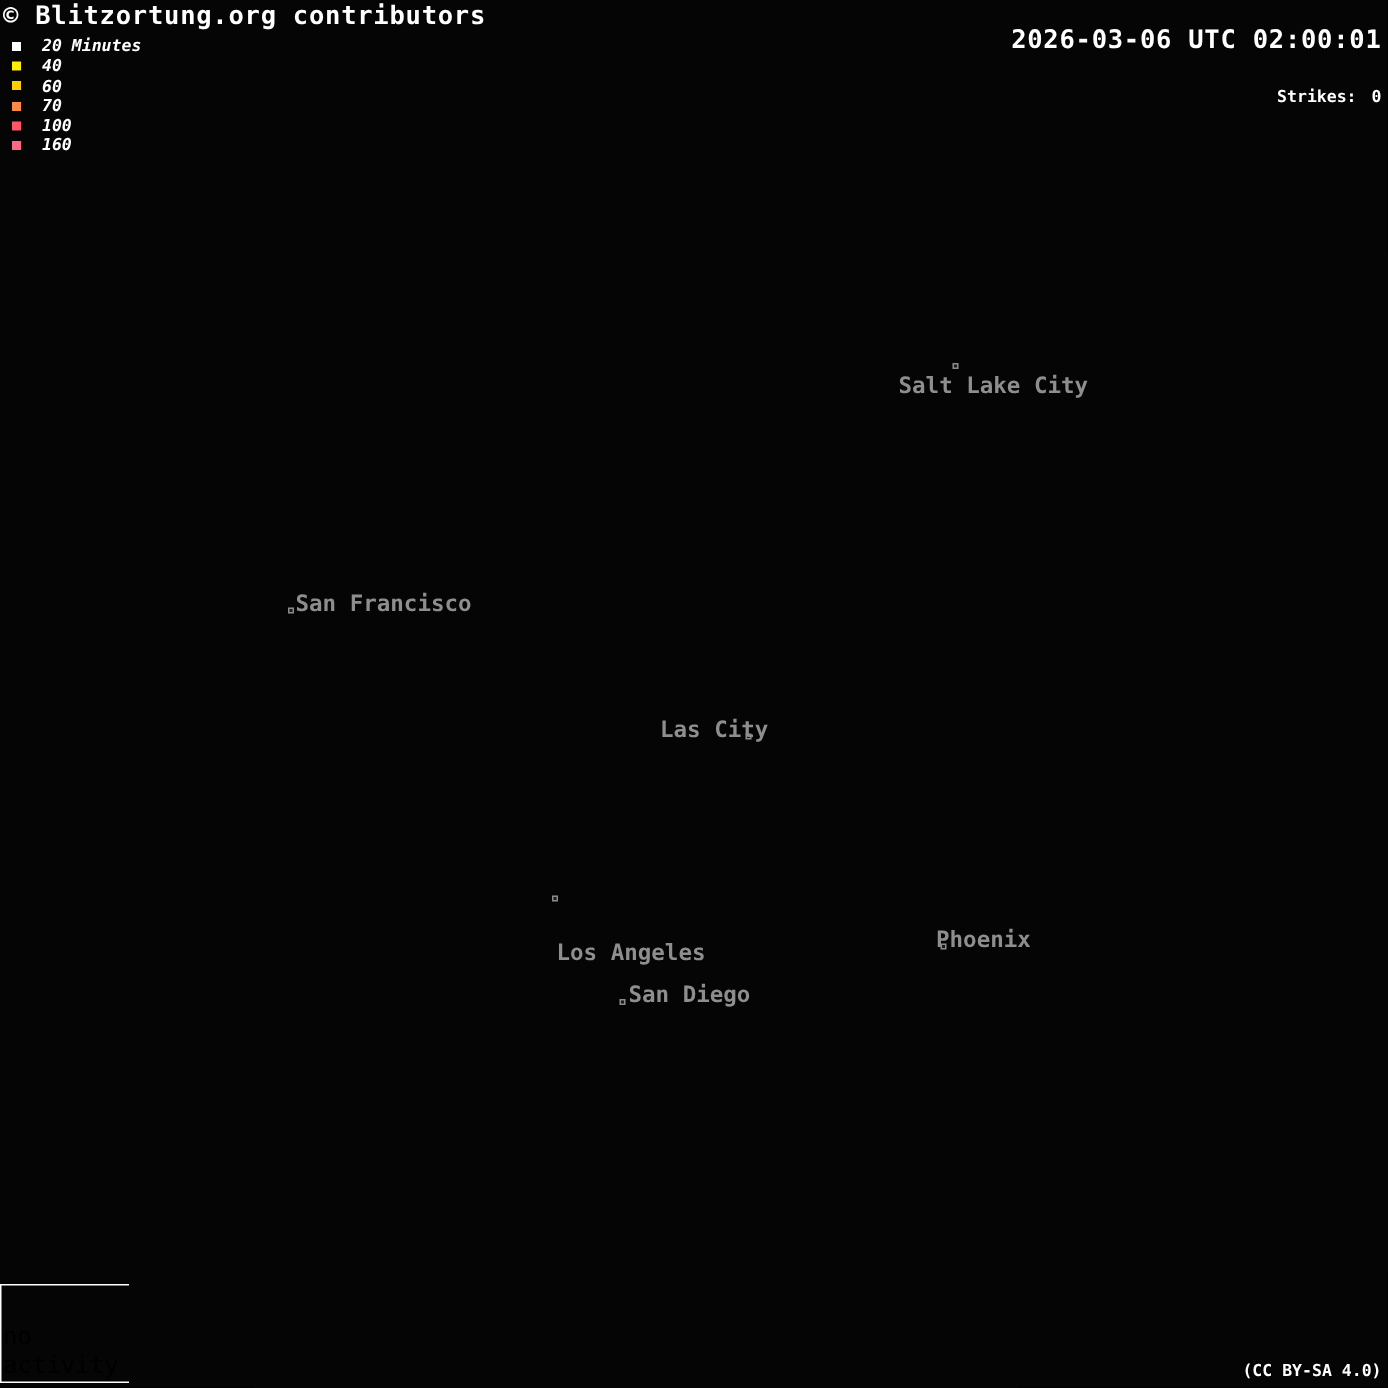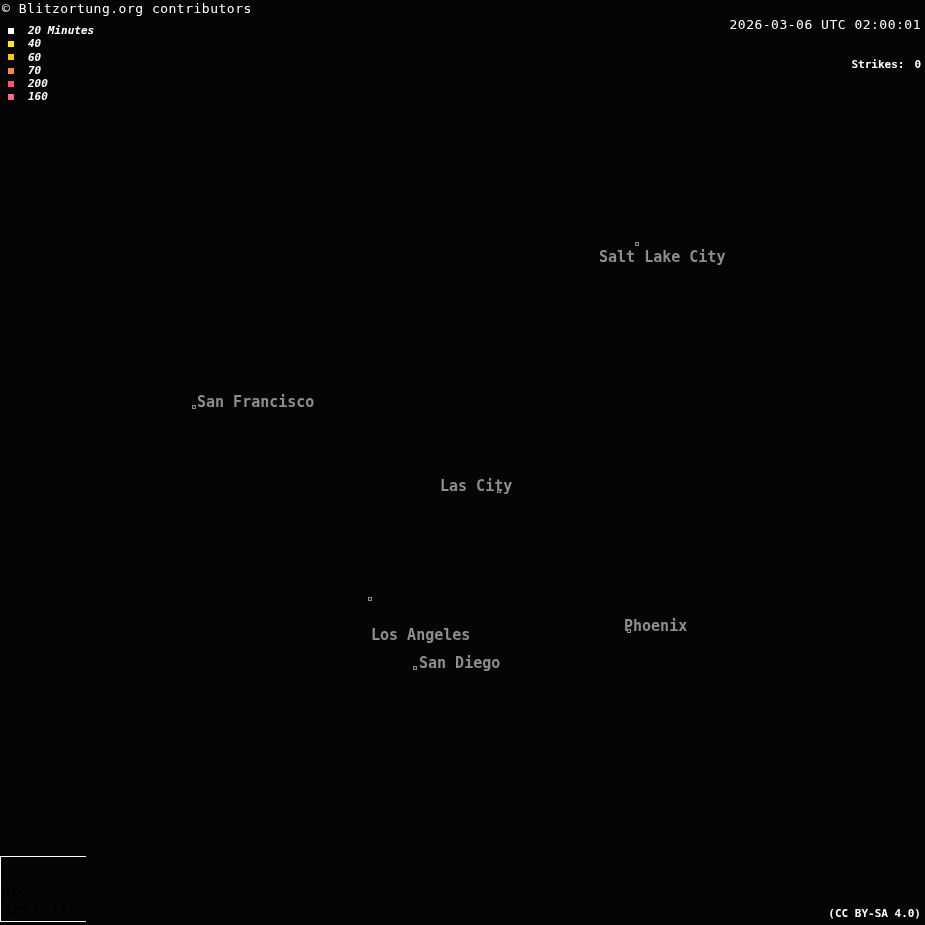--- a/index.html
+++ b/index.html
@@ -21,22 +21,22 @@
     overflow: hidden;
   }
 
   
   .topbar {
     position: absolute;
     top: 0; left: 0;
     width: 925px;
     height: 15px;
     color: #ffffff;
-    font-size: 13px;
-    font-weight: normal;
+    font-size: 17px;
+    font-weight: bold;
     letter-spacing: 0.5px;
   }
   .credit-left {
     position: absolute;
     left: 2px;
     top: 1px;
     white-space: nowrap;
   }
   .time-right {
     position: absolute;
@@ -166,21 +166,21 @@
     <div class="legend-row">
       <span class="legend-swatch" style="background:#ffcc00"></span>
       <span class="legend-label">60</span>
     </div>
     <div class="legend-row">
       <span class="legend-swatch" style="background:#ff8844"></span>
       <span class="legend-label">70</span>
     </div>
     <div class="legend-row">
       <span class="legend-swatch" style="background:#ff5566"></span>
-      <span class="legend-label">200</span>
+      <span class="legend-label">100</span>
     </div>
     <div class="legend-row">
       <span class="legend-swatch" style="background:#ff6688"></span>
       <span class="legend-label">160</span>
     </div>
   </div>
 
   <div class="strikes">
     <span>Strikes:</span>
     <span class="count">0</span>

